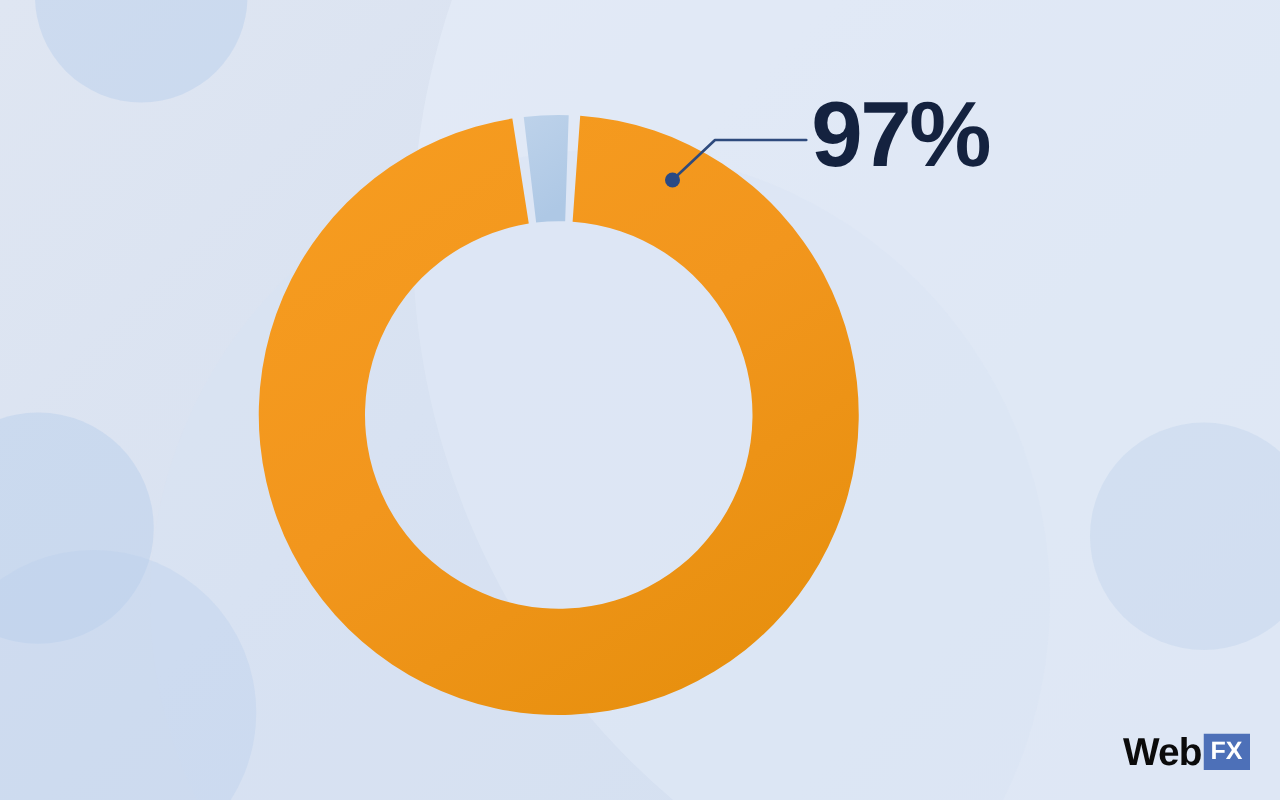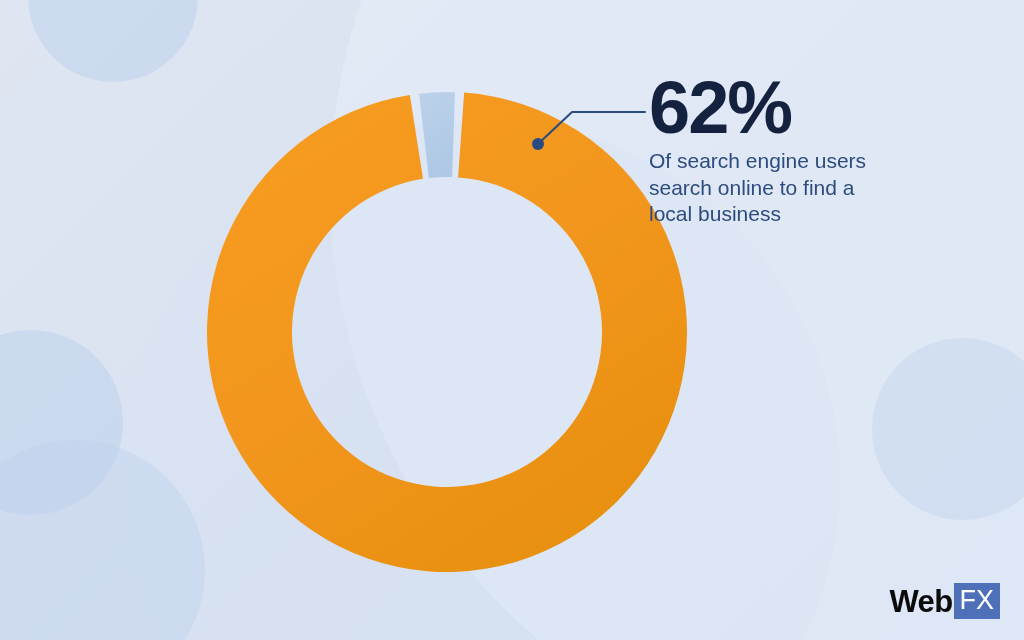--- a/index.html
+++ b/index.html
@@ -113,22 +113,22 @@
   }
   #logo-web {
     font-size: 31px;
     font-weight: bold;
     color: #0b0b0b;
     letter-spacing: -0.6px;
     line-height: 1;
     text-align: right;
   }
   #logo-fx {
-    font-size: 27px;
-    font-weight: normal;
+    font-size: 20px;
+    font-weight: bold;
     color: #ffffff;
     background: #4d70b8;
     line-height: 1;
     padding: 4px 6px 5px 5px;
     letter-spacing: 0px;
     margin-left: 2px;
   }
 </style>
 </head>
 <body>
@@ -161,22 +161,21 @@
       <path id="slice-minor" fill="url(#blueGrad)" d="M 418.99902309616004 93.63904411076336 A 240 240 0 0 1 454.9572428132462 92.13194817397826 L 452.1390526502215 177.08521652902763 A 155 155 0 0 0 428.91603574960334 178.05854932153468 Z"></path>
     </g>
   </svg>
 
   <svg class="callout-svg" viewBox="0 0 1024 640">
     <polyline id="callout-line" fill="none" stroke="#2e4a7d" stroke-width="2.1" stroke-linecap="round" stroke-linejoin="round" points="538,144 572,112 645,112"></polyline>
     <circle id="callout-dot" fill="#2a4a84" cx="538" cy="144" r="6"></circle>
   </svg>
 
   <div id="stat-block">
-    <div id="stat-value" style="color: rgb(20, 34, 63);">62%</div>
-    <div id="stat-desc" style="color: rgb(45, 76, 126);">Of search engine users search online to find a local business</div>
+    <div id="stat-value" style="color: rgb(20, 34, 63);">97%</div>
   </div>
 
   <div id="logo">
     <span id="logo-web" style="color: rgb(11, 11, 11);">Web</span>
     <span id="logo-fx" style="color: rgb(255, 255, 255); background: rgb(77, 112, 184);">FX</span>
   </div>
 
 </div>
 
 </body></html>

